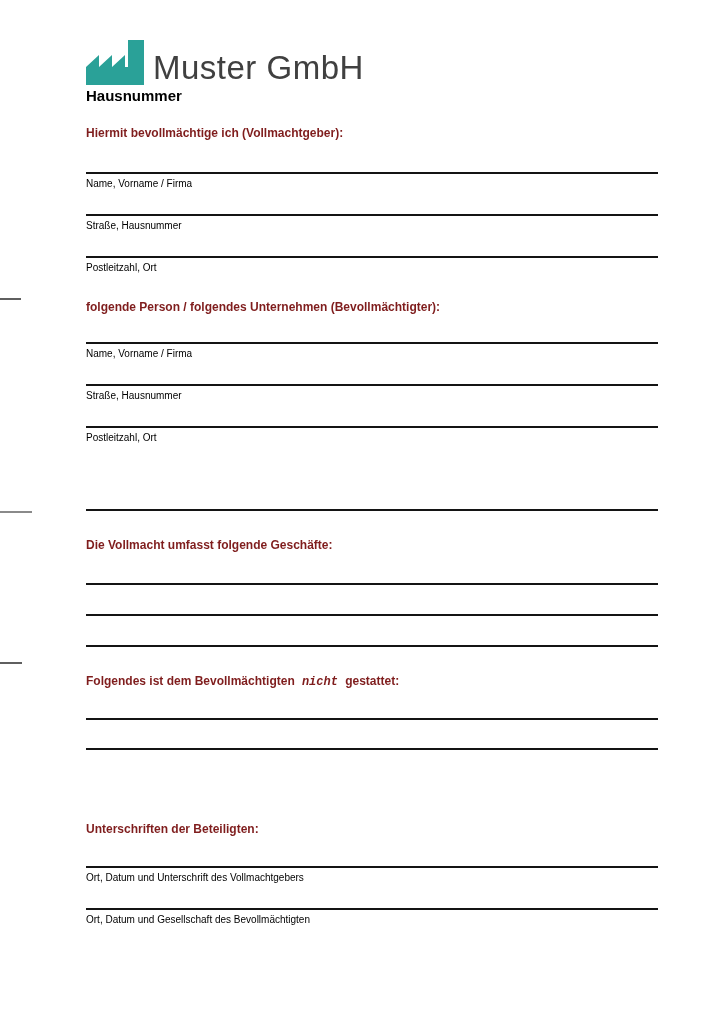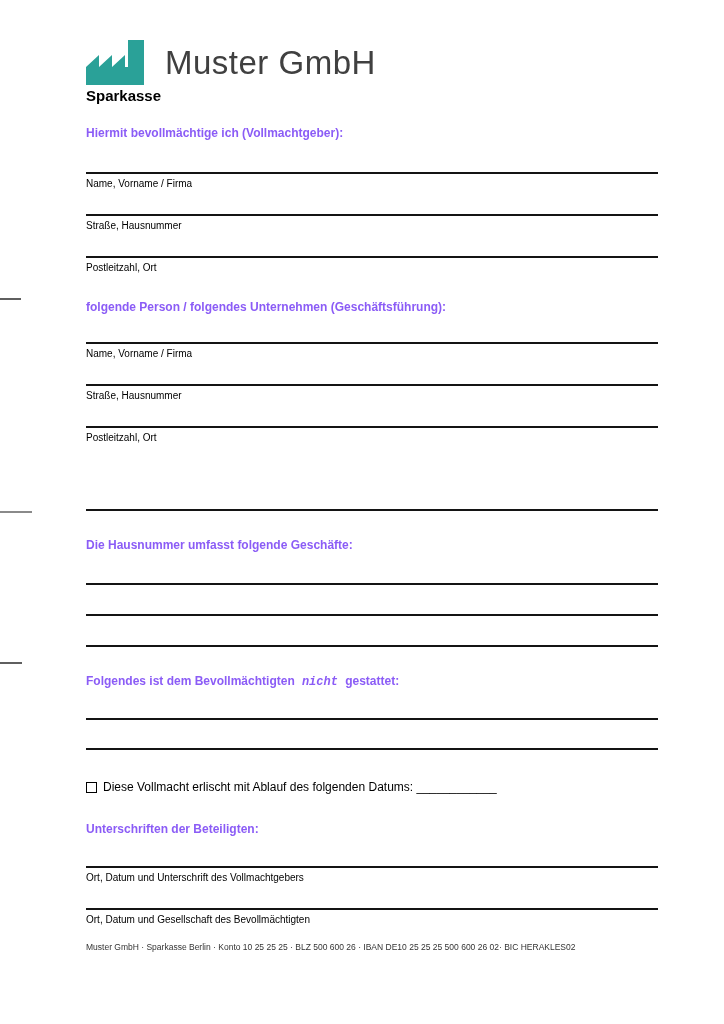--- a/index.html
+++ b/index.html
@@ -18,41 +18,41 @@
 
   
   .mark { position: absolute; left: 0; height: 2px; background: #5f5f5f; }
   .mark-top    { top: 298px; width: 21px; }
   .mark-middle { top: 511px; width: 32px; background: #8a8a8a; }
   .mark-bottom { top: 662px; width: 22px; }
 
   
   .logo-row {
     position: absolute; top: 40px; left: 86px;
-    display: flex; align-items: center; gap: 21px;
+    display: flex; align-items: flex-end; gap: 9px;
   }
   .logo-icon { display: block; }
   .logo-text {
     font-size: 33px;
     font-weight: 300;
     color: #404040;
     letter-spacing: 0.5px;
     line-height: 1;
     padding-bottom: 1px;
     white-space: nowrap;
   }
 
   .doc-title {
     position: absolute; left: 86px; top: 87px;
     font-size: 15px; font-weight: bold; color: #000;
   }
 
   .sec-heading {
     position: absolute; left: 86px;
-    font-size: 12px; font-weight: bold; color: #8b5cf6;
+    font-size: 12px; font-weight: bold; color: #7f1d1d;
     white-space: nowrap;
   }
   .sec-heading .it { font-style: italic; font-family: Liberation Mono, monospace; }
 
   .rule {
     position: absolute; left: 86px;
     width: 572px; height: 2px;
     background: #141414;
   }
   .field-label {
@@ -98,58 +98,52 @@
   <div class="mark mark-middle"></div>
   <div class="mark mark-bottom"></div>
 
   <div class="logo-row">
     <svg class="logo-icon" width="58" height="45" viewBox="0 0 58 45" aria-hidden="true">
       <polygon points="0,45 0,27 13,15 13,27 26,15 26,27 39,15 39,27 42,27 42,0 58,0 58,45" fill="#2AA198"></polygon>
     </svg>
     <span class="logo-text">Muster GmbH</span>
   </div>
 
-  <div class="doc-title">Sparkasse</div>
+  <div class="doc-title">Hausnummer</div>
 
   <div class="sec-heading" style="top:126px">Hiermit bevollmächtige ich (Vollmachtgeber):</div>
   <div class="rule" style="top:172px"></div>
   <div class="field-label" style="top:178px">Name, Vorname / Firma</div>
   <div class="rule" style="top:214px"></div>
   <div class="field-label" style="top:220px">Straße, Hausnummer</div>
   <div class="rule" style="top:256px"></div>
   <div class="field-label" style="top:262px">Postleitzahl, Ort</div>
 
-  <div class="sec-heading" style="top:300px">folgende Person / folgendes Unternehmen (Geschäftsführung):</div>
+  <div class="sec-heading" style="top:300px">folgende Person / folgendes Unternehmen (Bevollmächtigter):</div>
   <div class="rule" style="top:342px"></div>
   <div class="field-label" style="top:348px">Name, Vorname / Firma</div>
   <div class="rule" style="top:384px"></div>
   <div class="field-label" style="top:390px">Straße, Hausnummer</div>
   <div class="rule" style="top:426px"></div>
   <div class="field-label" style="top:432px">Postleitzahl, Ort</div>
 
   <div class="rule" style="top:509px"></div>
 
-  <div class="sec-heading" style="top:538px">Die Hausnummer umfasst folgende Geschäfte:</div>
+  <div class="sec-heading" style="top:538px">Die Vollmacht umfasst folgende Geschäfte:</div>
   <div class="rule" style="top:583px"></div>
   <div class="rule" style="top:614px"></div>
   <div class="rule" style="top:645px"></div>
 
   <div class="sec-heading" style="top:674px"><span>Folgendes ist dem Bevollmächtigten</span><span class="it"> nicht </span><span>gestattet:</span></div>
   <div class="rule" style="top:718px"></div>
   <div class="rule" style="top:748px"></div>
 
-  <div class="expiry-row">
-    <span class="checkbox"></span>
-    <span>Diese Vollmacht erlischt mit Ablauf des folgenden Datums: </span>
-    <span class="datefill">____________</span>
-  </div>
 
   <div class="sec-heading" style="top:822px">Unterschriften der Beteiligten:</div>
   <div class="rule" style="top:866px"></div>
   <div class="field-label" style="top:872px">Ort, Datum und Unterschrift des Vollmachtgebers</div>
   <div class="rule" style="top:908px"></div>
   <div class="field-label" style="top:914px">Ort, Datum und Gesellschaft des Bevollmächtigten</div>
 
   <div class="footer">
-    <div>Muster GmbH · Sparkasse Berlin · Konto 10 25 25 25 · BLZ 500 600 26 · IBAN DE10 25 25 25 500 600 26 02· BIC HERAKLES02</div>
   </div>
 
 </div>
 
 </body></html>

